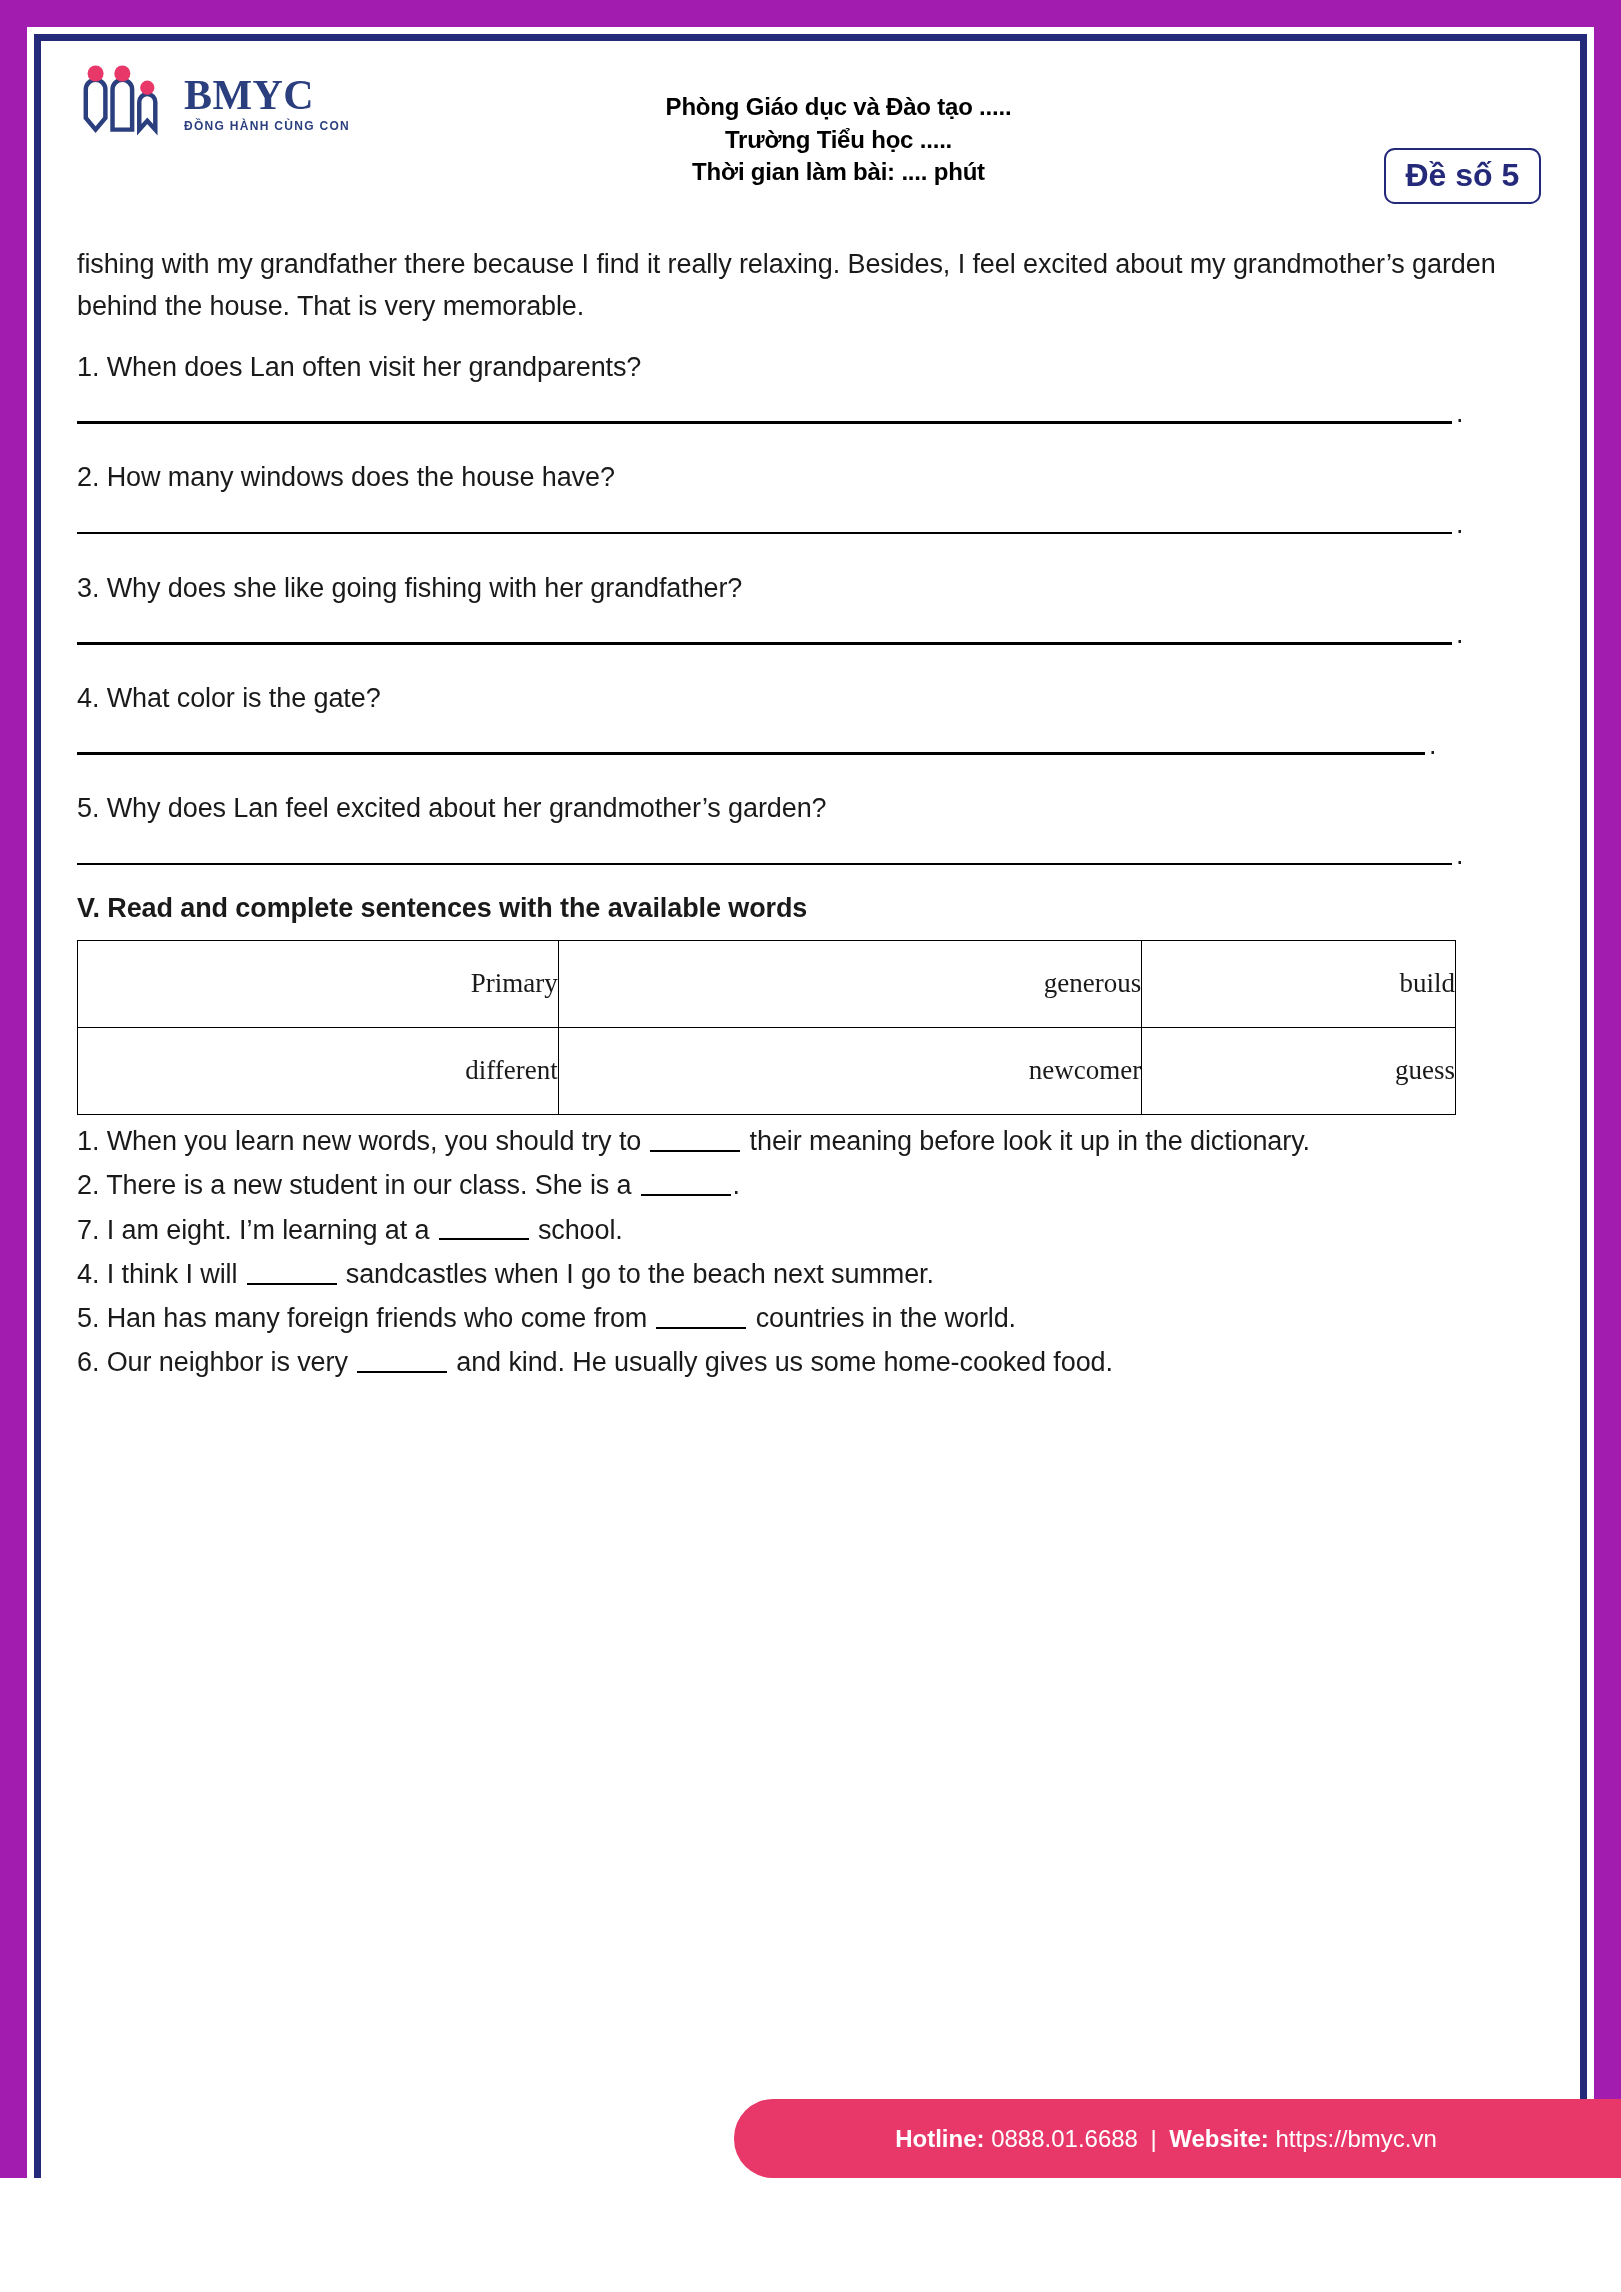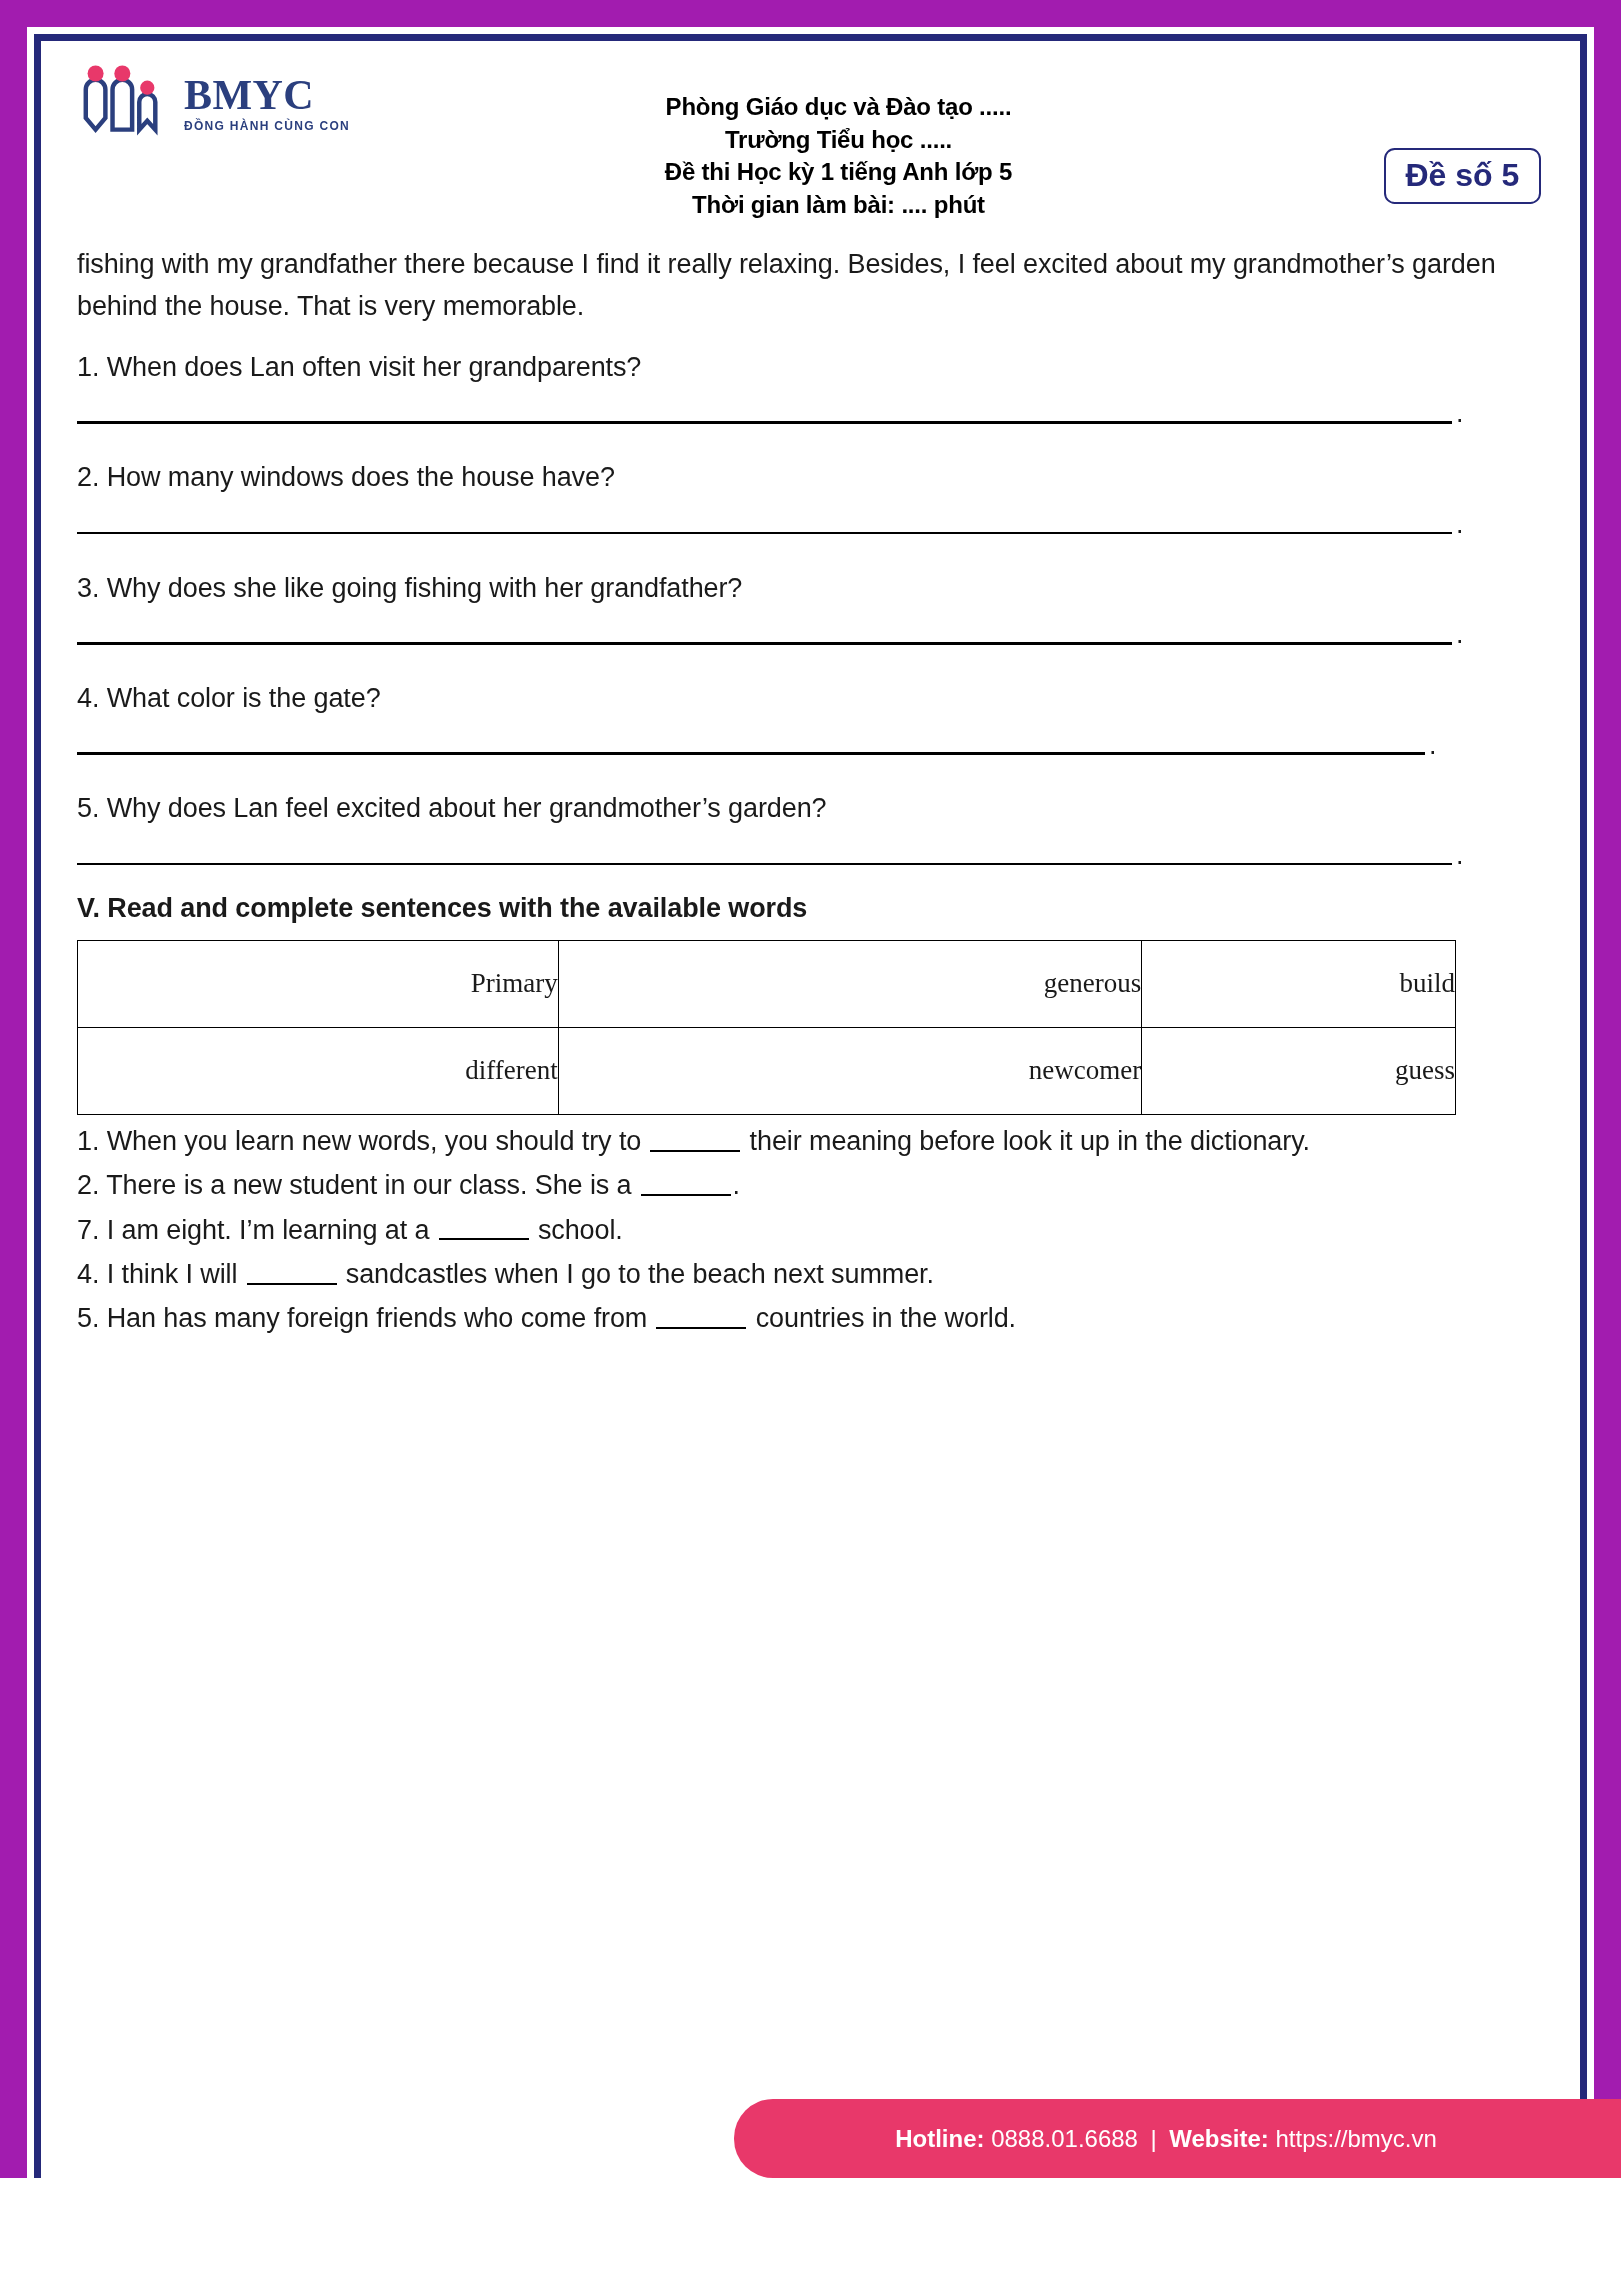--- a/index.html
+++ b/index.html
@@ -222,21 +222,20 @@
         </span>
         <span class="logo-text-wrap">
           <span class="logo-word">BMYC</span>
           <span class="logo-tag">ĐỒNG HÀNH CÙNG CON</span>
         </span>
       </div>
 
       <div class="head-lines">
         <div>Phòng Giáo dục và Đào tạo .....</div>
         <div>Trường Tiểu học .....</div>
-        <div>Đề thi Học kỳ 1 tiếng Anh lớp 5</div>
         <div>Thời gian làm bài: .... phút</div>
       </div>
 
       <div class="badge">Đề số 5</div>
     </div>
 
     <div class="body">
 
       <div class="para">fishing with my grandfather there because I find it really relaxing. Besides, I feel excited about my grandmother’s garden behind the house. That is very memorable.</div>
 
@@ -299,20 +298,23 @@
         </div>
         <div class="sentence">
           <span>7. I am eight. I’m learning at a </span><span class="blank"></span><span> school.</span>
         </div>
         <div class="sentence">
           <span>4. I think I will </span><span class="blank"></span><span> sandcastles when I go to the beach next summer.</span>
         </div>
         <div class="sentence">
           <span>5. Han has many foreign friends who come from </span><span class="blank"></span><span> countries in the world.</span>
         </div>
+        <div class="sentence">
+          <span>6. Our neighbor is very </span><span class="blank"></span><span> and kind. He usually gives us some home-cooked food.</span>
+        </div>
       </div>
 
     </div>
   </div>
 
   <div class="footer-pill">
     <b>Hotline:</b>&nbsp;<span>0888.01.6688</span>
     <span class="footer-sep">|</span>
     <b>Website:</b>&nbsp;<span>https://bmyc.vn</span>
   </div>

